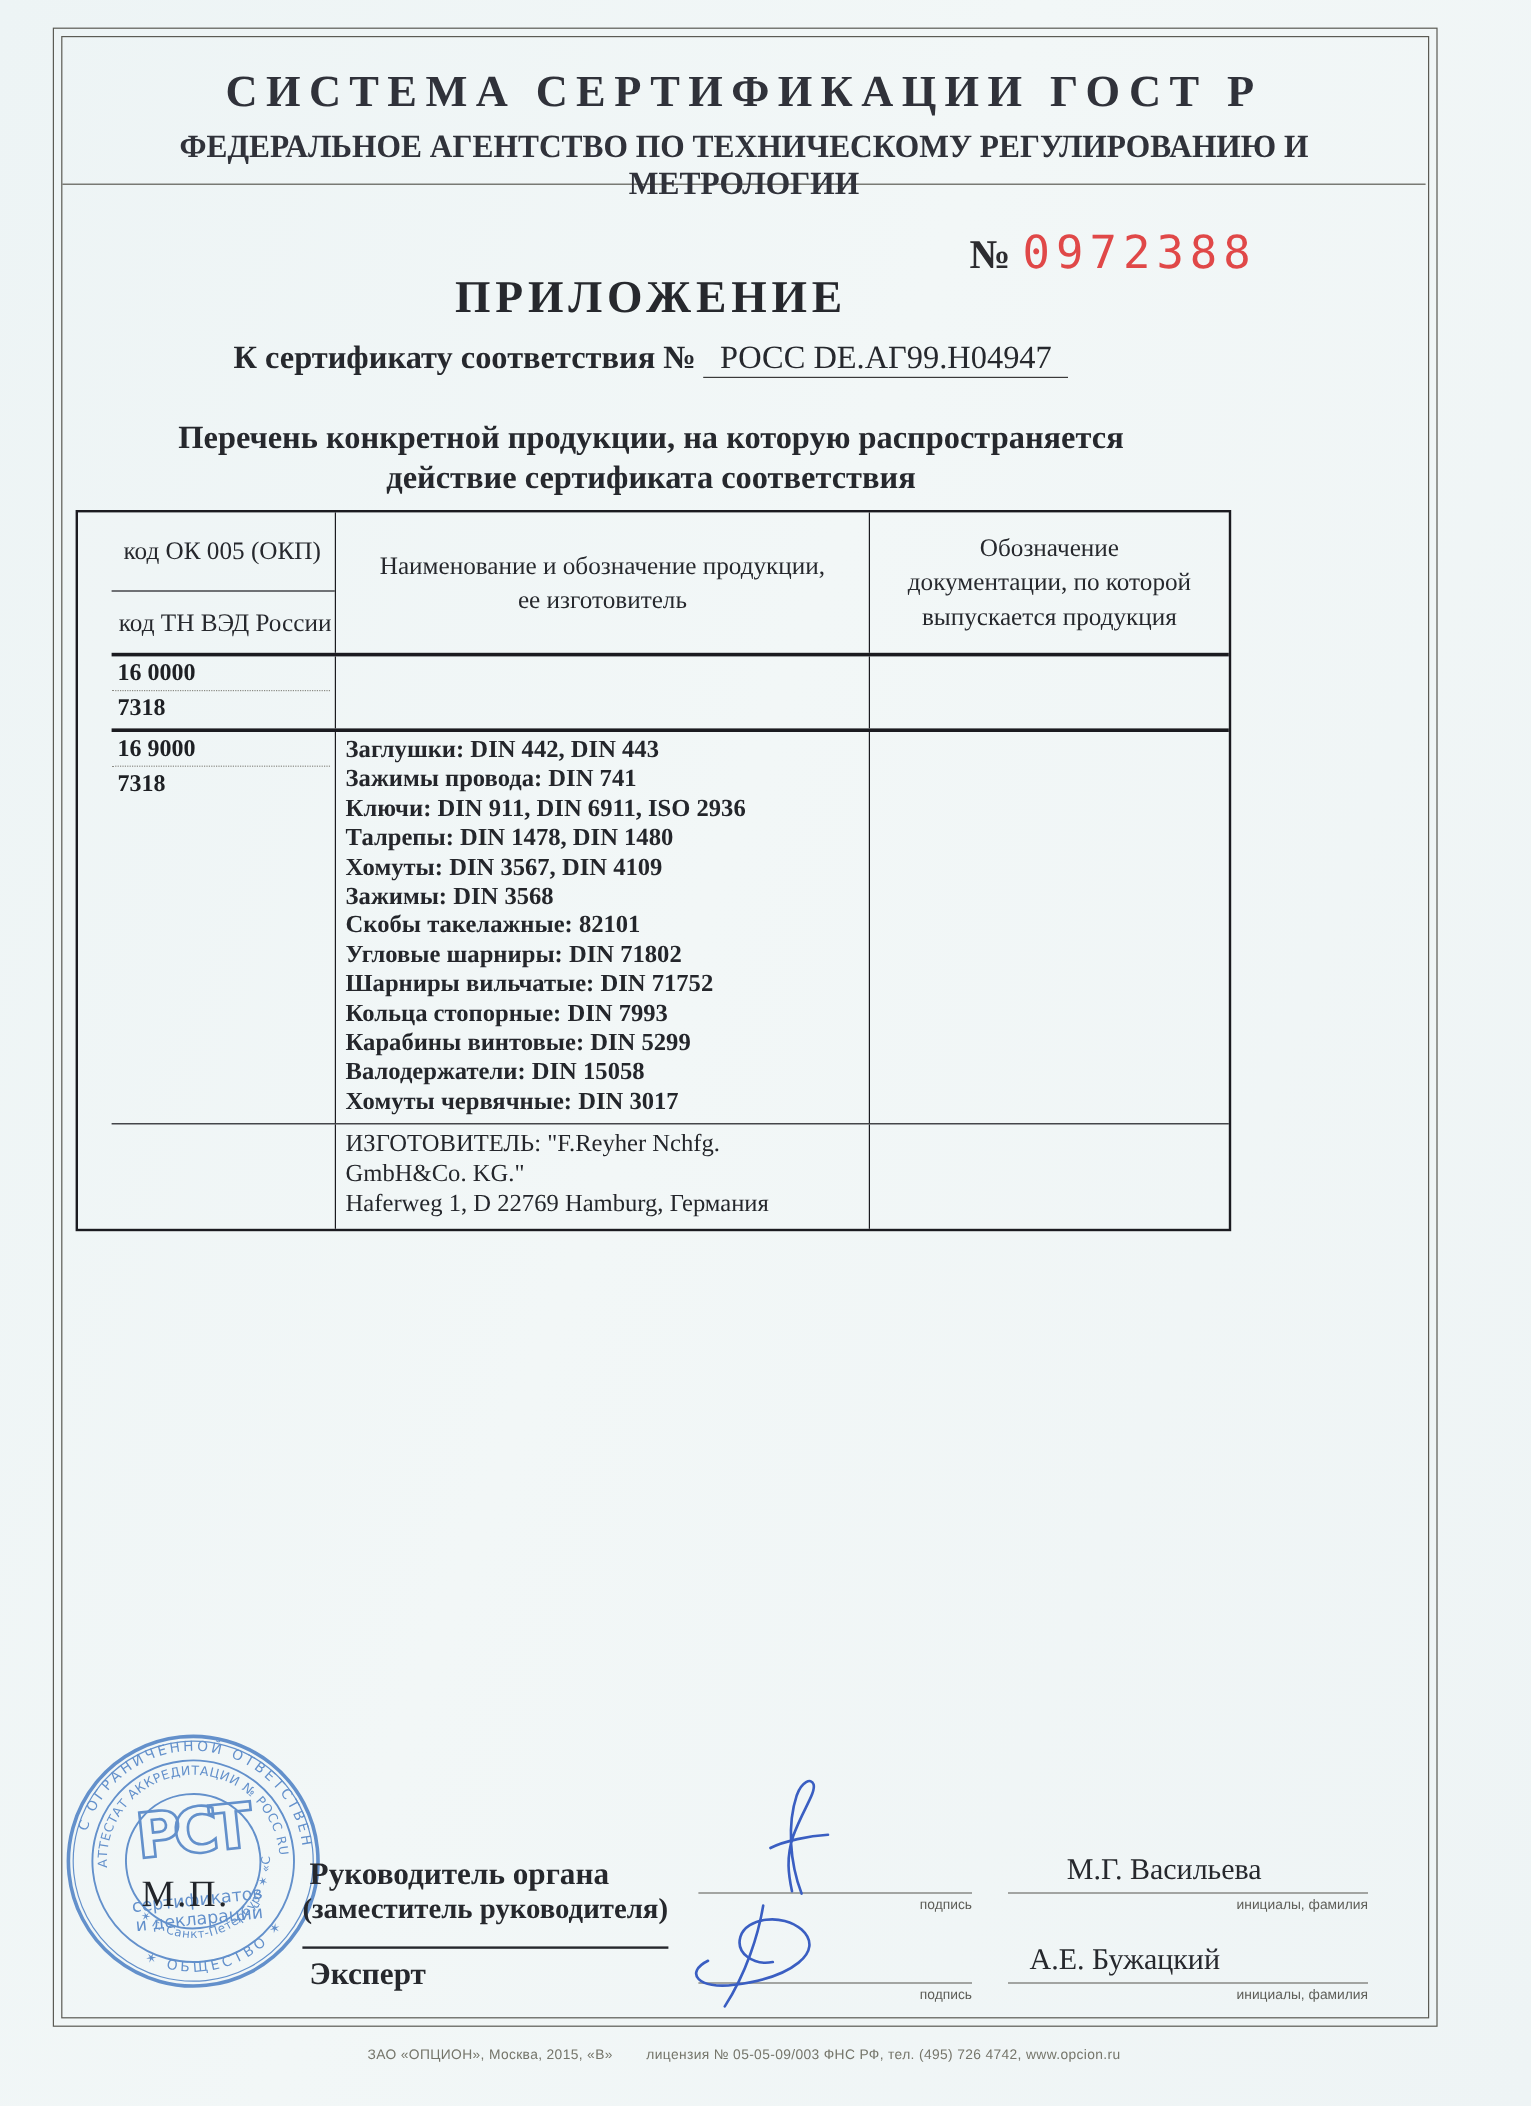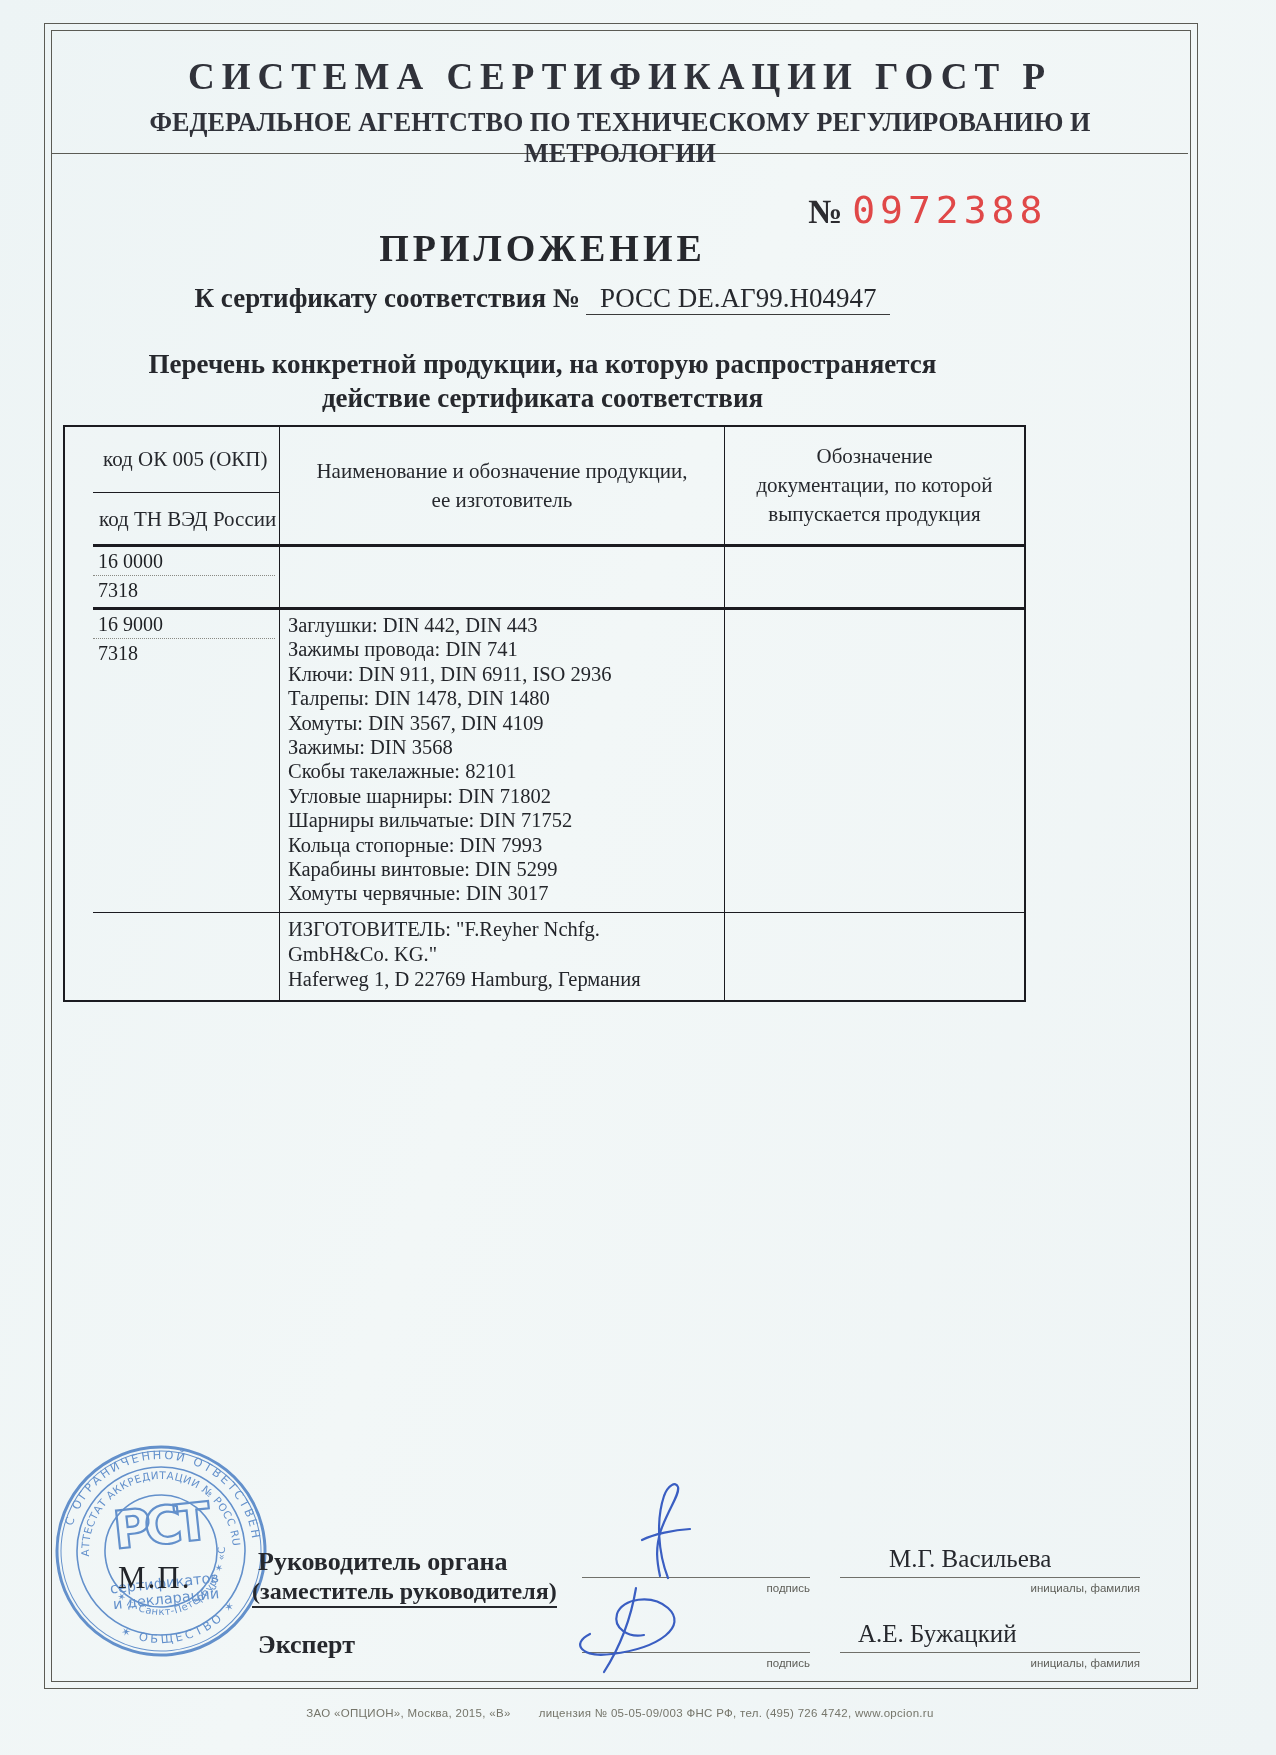--- a/index.html
+++ b/index.html
@@ -85,21 +85,21 @@
     height:66px;box-sizing:border-box;border-bottom:1px solid #1b1b20;
     font-size:21px;padding:20px 0 0 10px;color:#26282d;
   }
   .head-c1-bot{
     font-size:21px;padding:14px 0 0 6px;color:#26282d;
   }
   .head-mid{
     display:flex;align-items:center;justify-content:center;text-align:center;
     font-size:21px;line-height:29px;color:#26282d;padding:0 30px;
   }
-  .thick-top{border-top:3px solid #1b1b20;}
+  .thick-top{border-top:3px solid #1b1b20;font-weight:bold;}
   .thin-top{border-top:1.5px solid #1b1b20;}
   .row-codes{min-height:60px;}
   .codes .okp{
     font-size:20px;padding:3px 0 2px 5px;
     border-bottom:1.5px dotted #8a8a84;margin-right:4px;
   }
   .codes .tnv{font-size:20px;padding:3px 0 0 5px;}
   .products{padding:3px 0 6px 8px;}
   .product-line{font-size:20.5px;line-height:24.4px;color:#24262b;}
   .mfr{padding:4px 0 8px 8px;}
@@ -114,21 +114,21 @@
     font-size:31px;letter-spacing:2px;color:#22252a;font-weight:400;
     transform:rotate(0deg);
   }
   
   .sig-role{
     position:absolute;font-size:26px;font-weight:700;color:#26282d;white-space:nowrap;
   }
   .role1{left:258px;top:1547px;}
   .role1b{
     left:252px;top:1578px;font-size:24px;
-    border-bottom:2.5px solid #26282d;padding-bottom:1px;
+    border-bottom:2.5px solid #26282d;padding-bottom:17px;
   }
   .role2{left:258px;top:1630px;}
   .sig-line{
     position:absolute;border-bottom:1.2px solid #70706a;height:0;
   }
   .sl1{left:582px;top:1577px;width:228px;}
   .sl2{left:582px;top:1652px;width:228px;}
   .nl1{left:840px;top:1577px;width:300px;}
   .nl2{left:840px;top:1652px;width:300px;}
   .sig-caption{
@@ -213,20 +213,21 @@
           <div class="product-line">Зажимы провода: DIN 741</div>
           <div class="product-line">Ключи: DIN 911, DIN 6911, ISO 2936</div>
           <div class="product-line">Талрепы: DIN 1478, DIN 1480</div>
           <div class="product-line">Хомуты: DIN 3567, DIN 4109</div>
           <div class="product-line">Зажимы: DIN 3568</div>
           <div class="product-line">Скобы такелажные: 82101</div>
           <div class="product-line">Угловые шарниры: DIN 71802</div>
           <div class="product-line">Шарниры вильчатые: DIN 71752</div>
           <div class="product-line">Кольца стопорные: DIN 7993</div>
           <div class="product-line">Карабины винтовые: DIN 5299</div>
+          <div class="product-line">Валодержатели: DIN 15058</div>
           <div class="product-line">Хомуты червячные: DIN 3017</div>
         </div>
       <div class="c3"></div>
     </div>
 
     <div class="t-row thin-top">
       <div class="c1"></div>
       <div class="c2 mfr">
           <div class="product-line">ИЗГОТОВИТЕЛЬ: "F.Reyher Nchfg.</div>
           <div class="product-line">GmbH&amp;Co. KG."</div>

